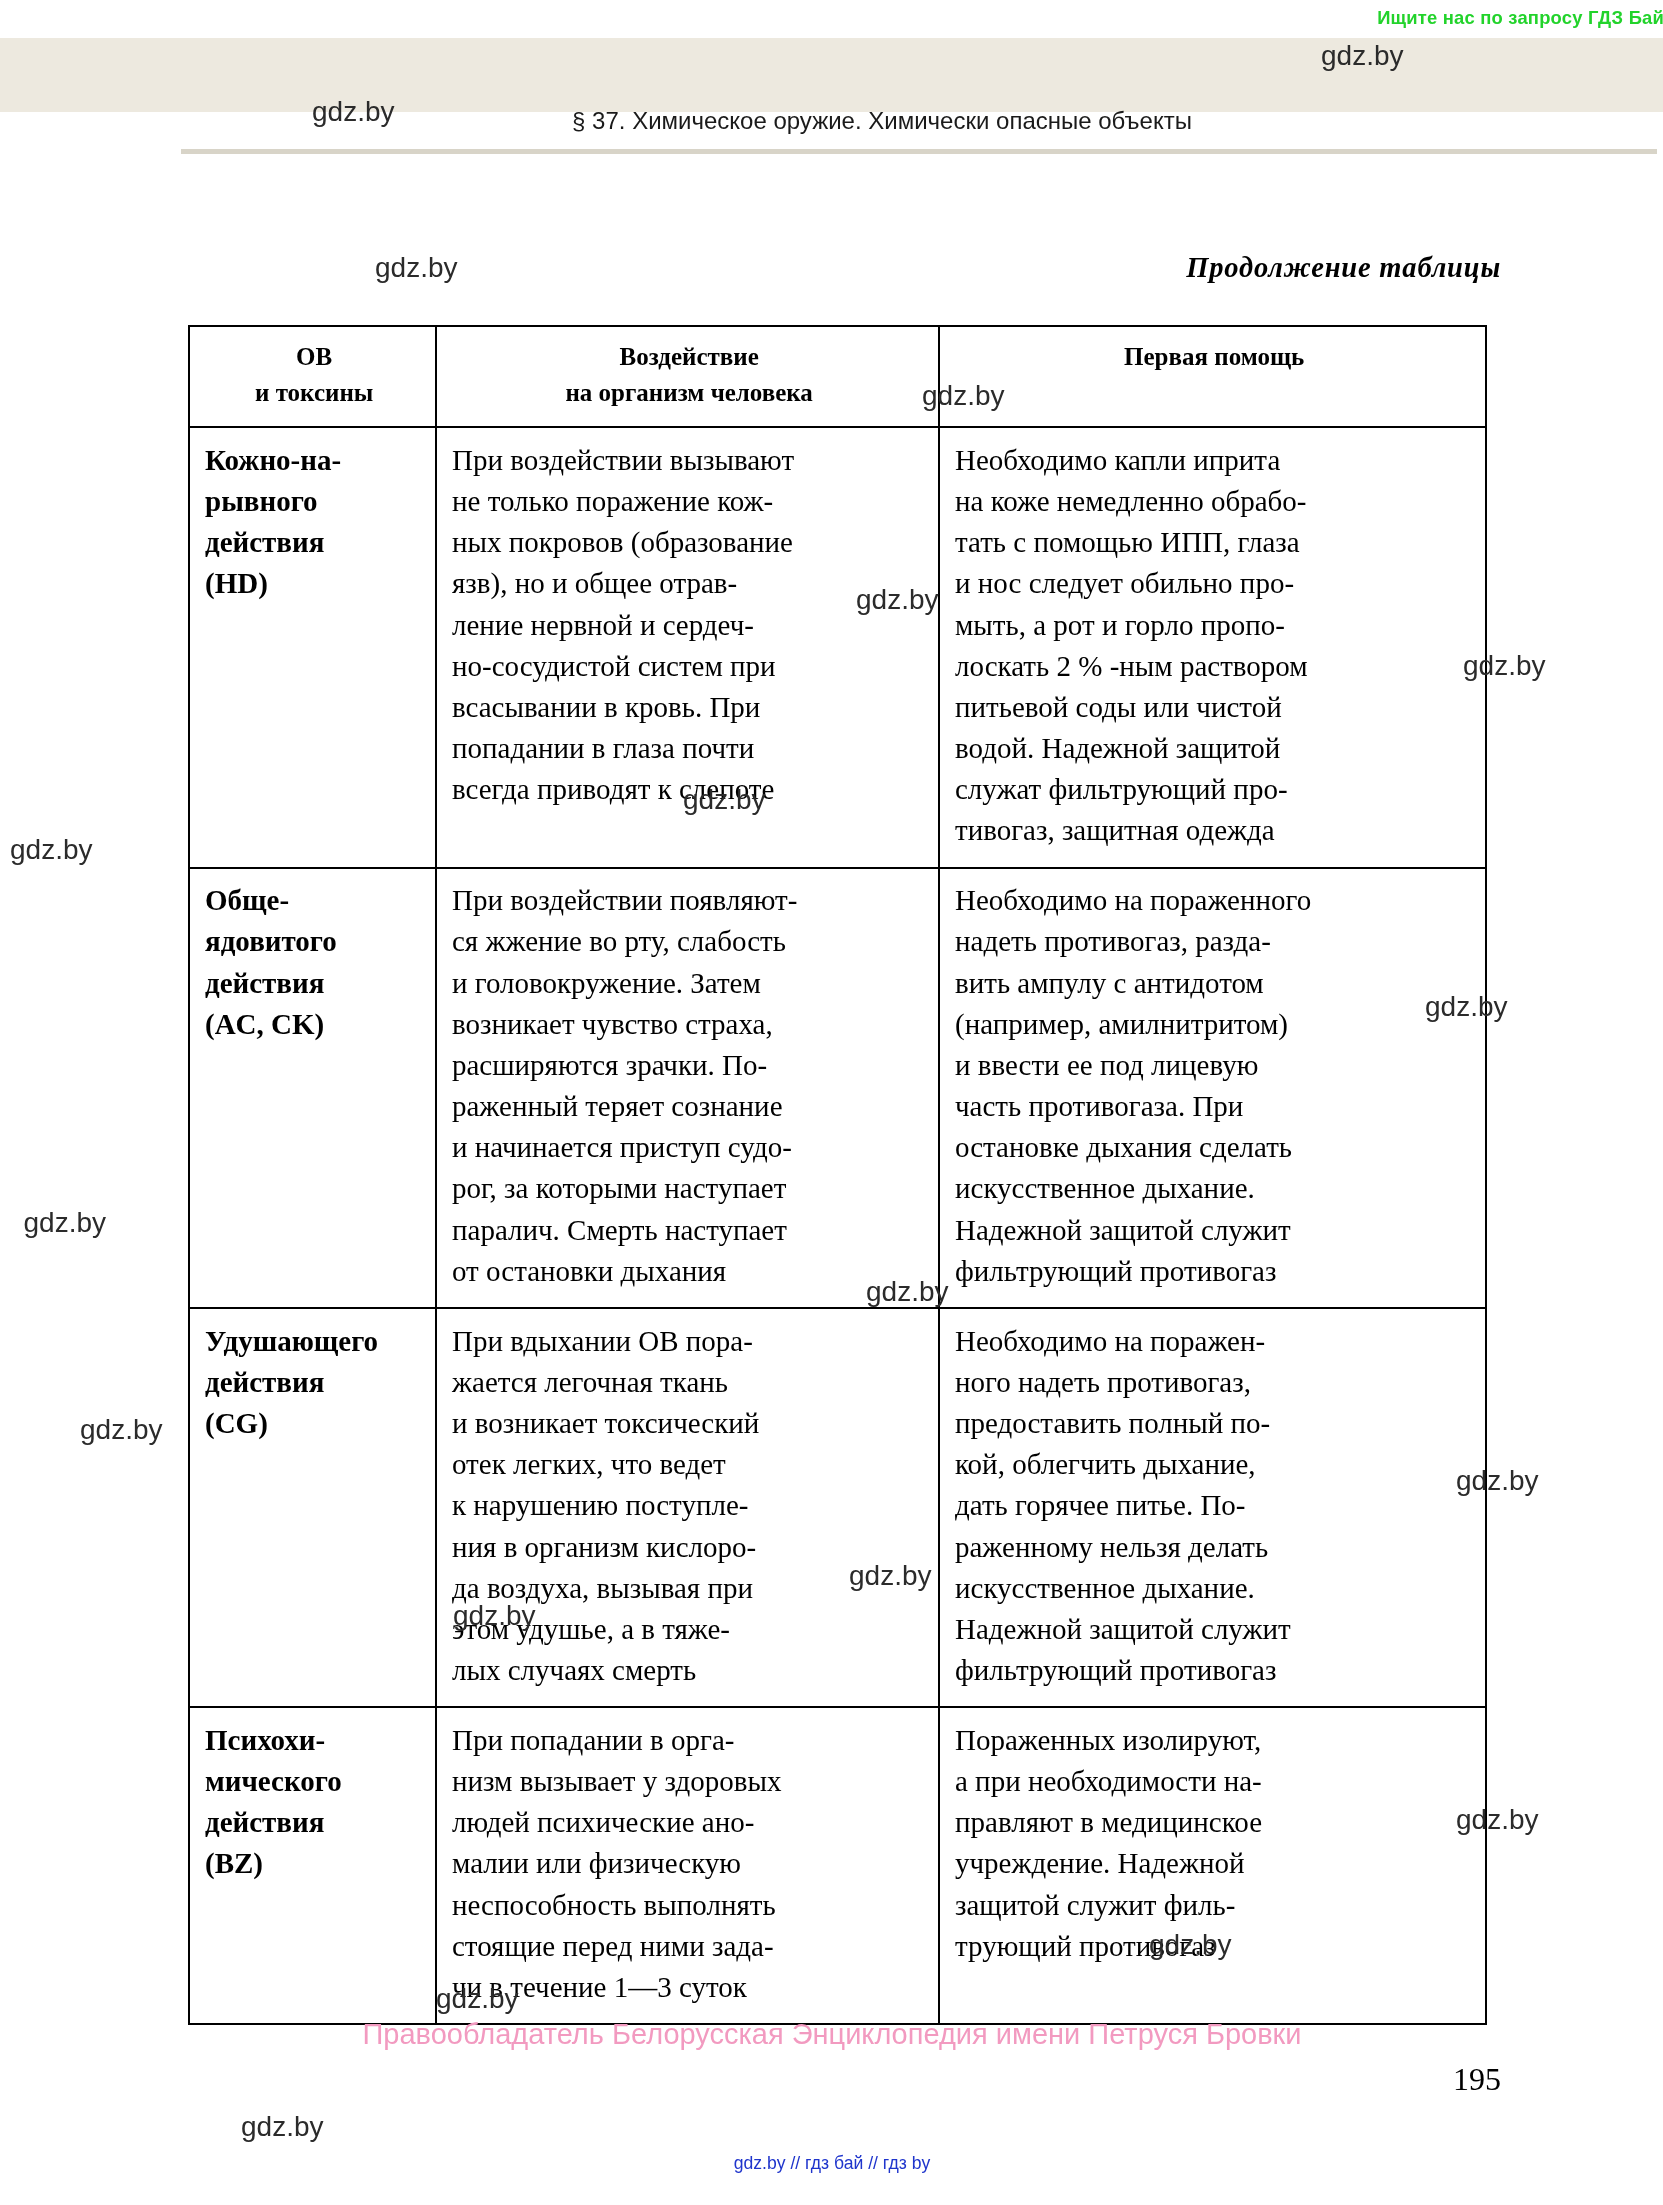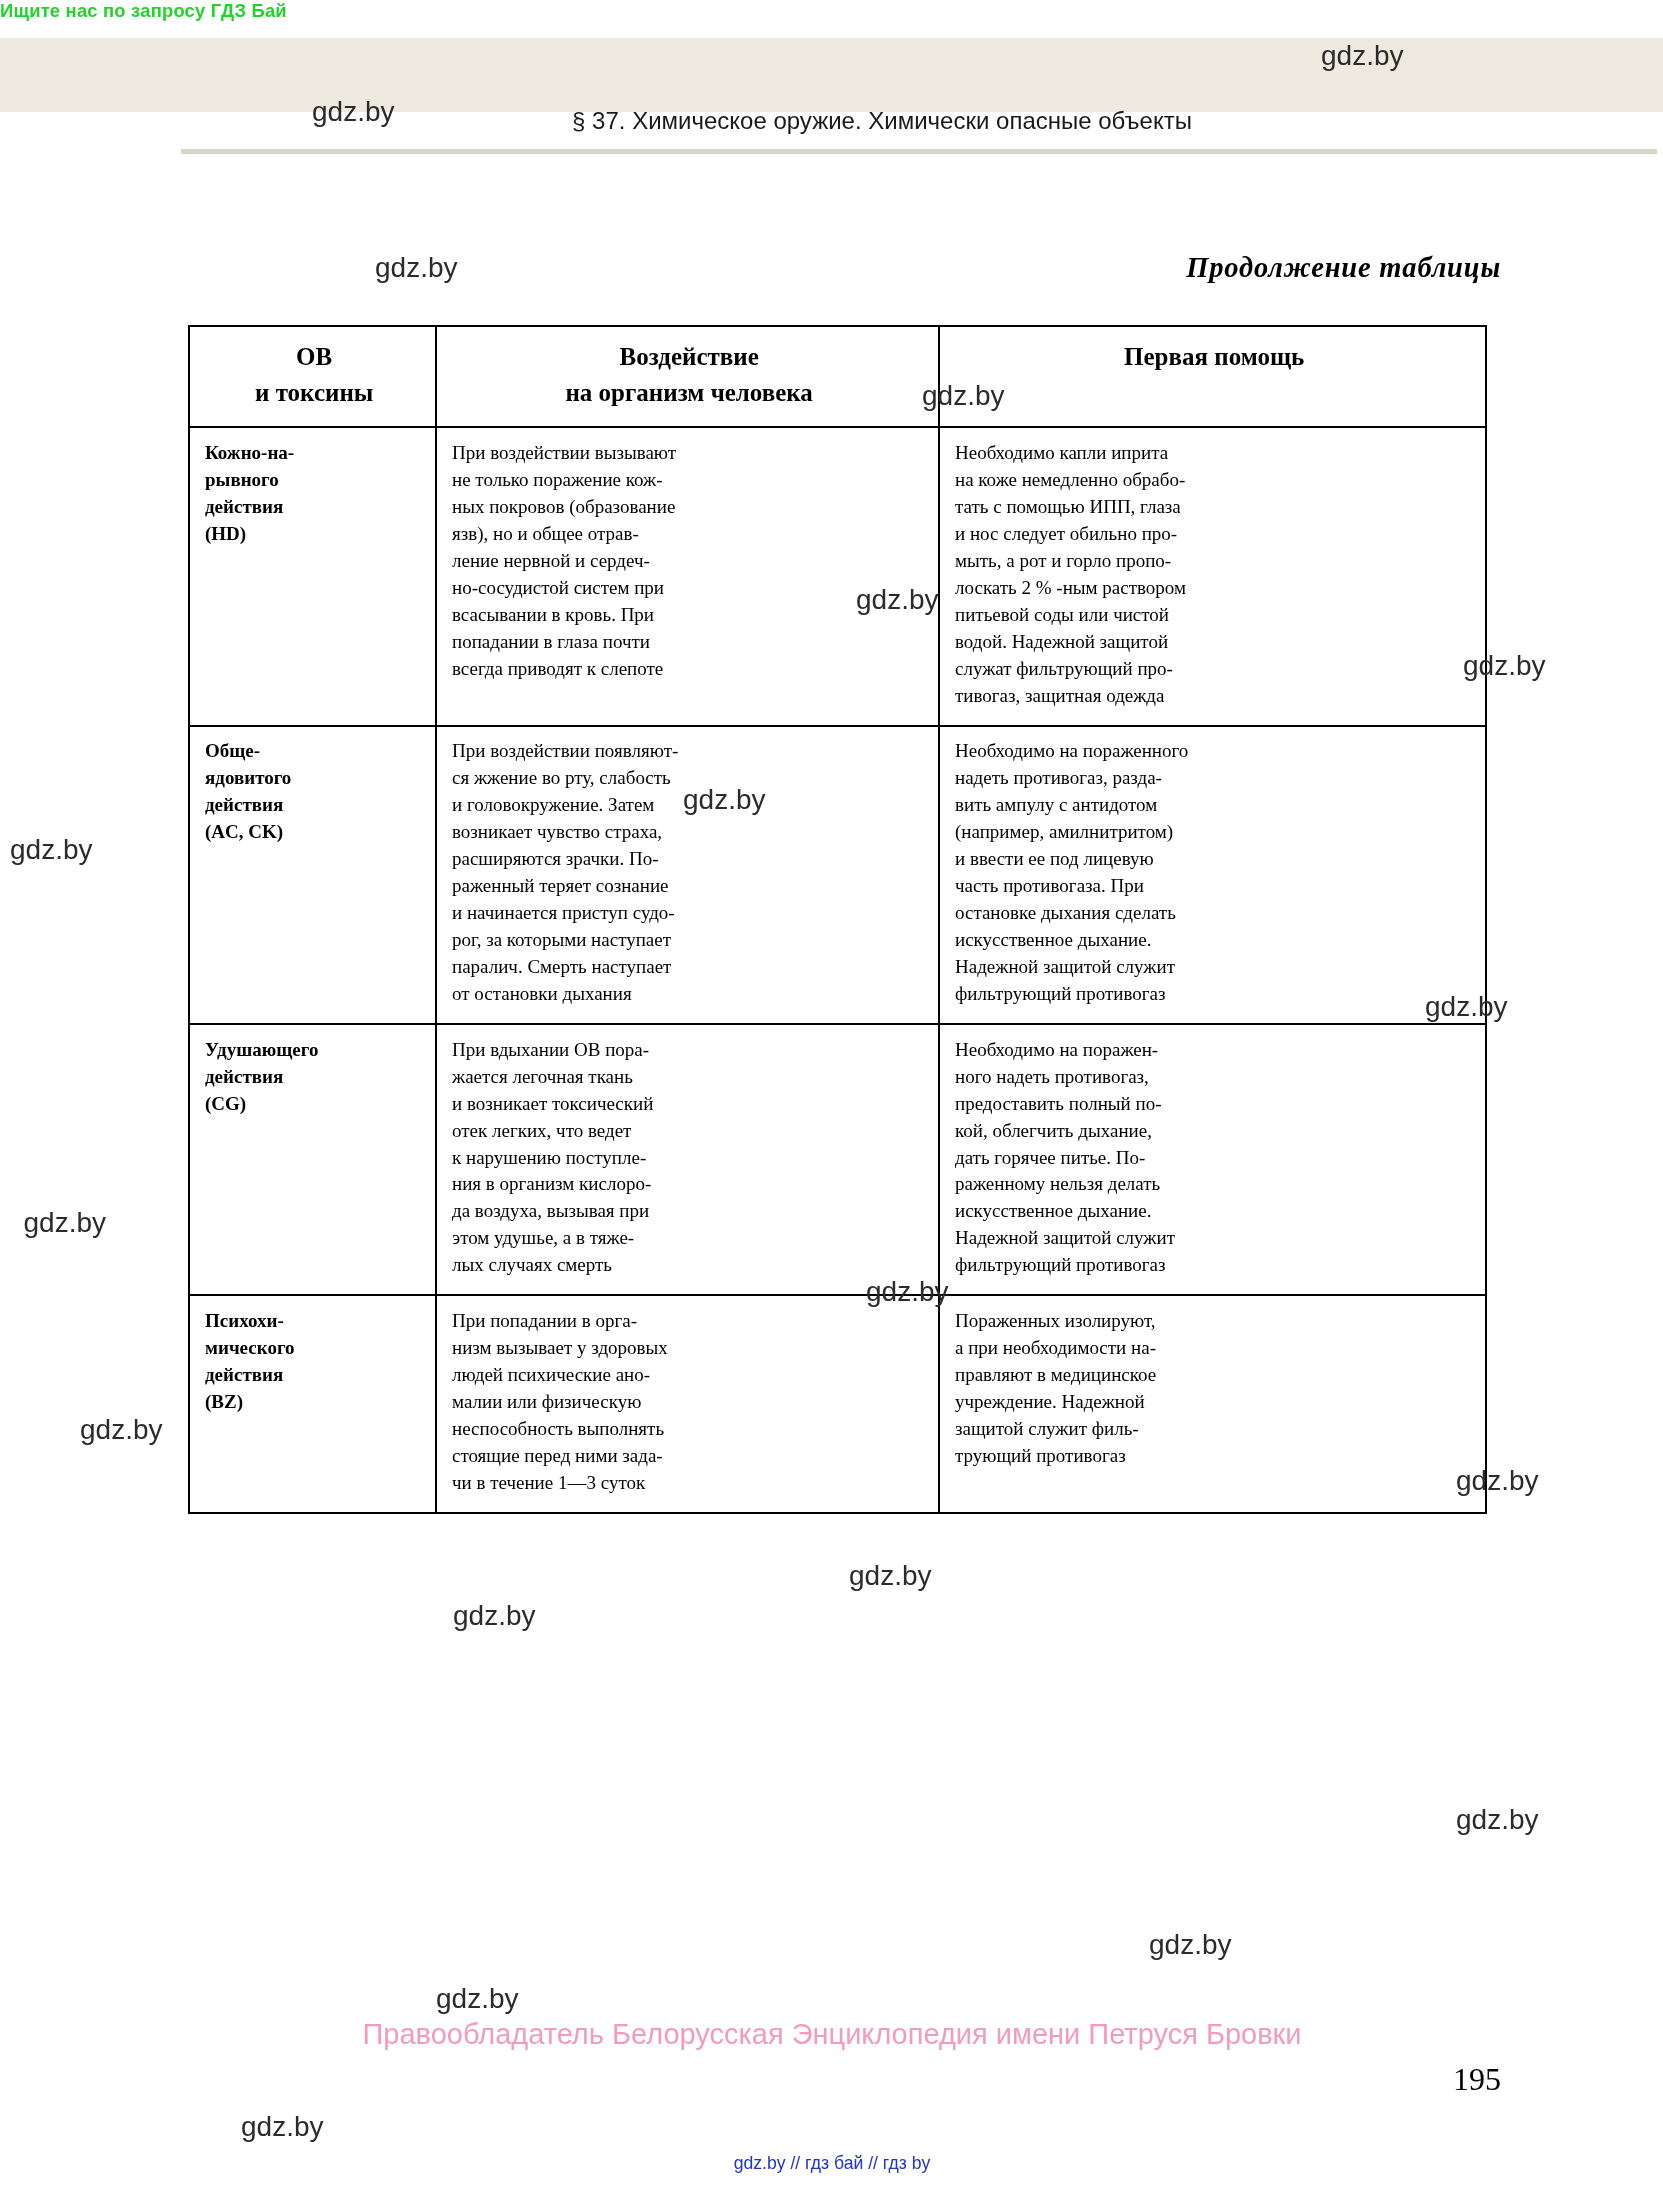--- a/index.html
+++ b/index.html
@@ -9,22 +9,22 @@
     height: 2205px;
     position: relative;
     background: #ffffff;
     font-family: "Liberation Serif", "DejaVu Serif", serif;
     overflow: hidden;
   }
 
   
   .promo-line {
     position: absolute;
-    top: 0; left: 0; width: 100%;
-    text-align: left;
+    top: 7px; left: 0; width: 100%;
+    text-align: right;
     font-family: "Liberation Sans", "DejaVu Sans", sans-serif;
     font-size: 18.4px;
     font-weight: 600;
     color: #22d32b;
     letter-spacing: 0.2px;
   }
 
   
   .beige-band {
     position: absolute;
@@ -89,21 +89,21 @@
     font-weight: 700;
     font-size: 25px;
     line-height: 1.45;
     height: 92px;
     padding: 13.4px 8.4px;
     border-radius: 9px;
   }
   thead th .l2 { display:block; }
 
   tbody td {
-    font-size: 19px;
+    font-size: 29px;
     line-height: 1.42;
   }
   tbody td.agent {
     font-weight: 700;
     white-space: pre-line;
   }
   tbody td.body-cell {
     white-space: pre-line;
   }
   tbody td.first-aid {

